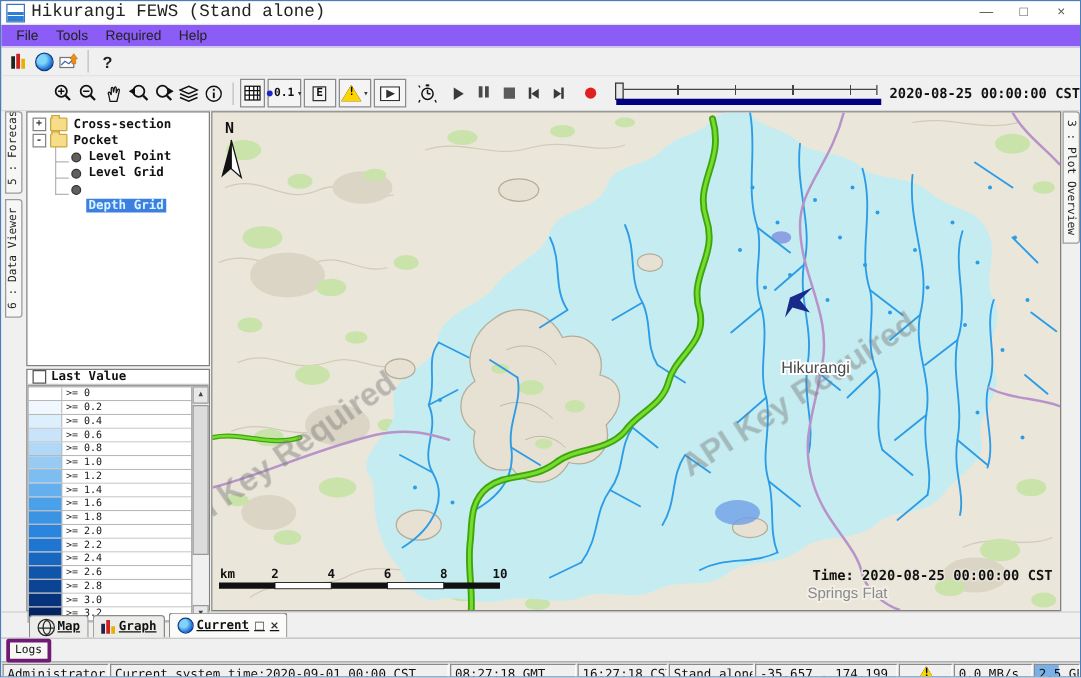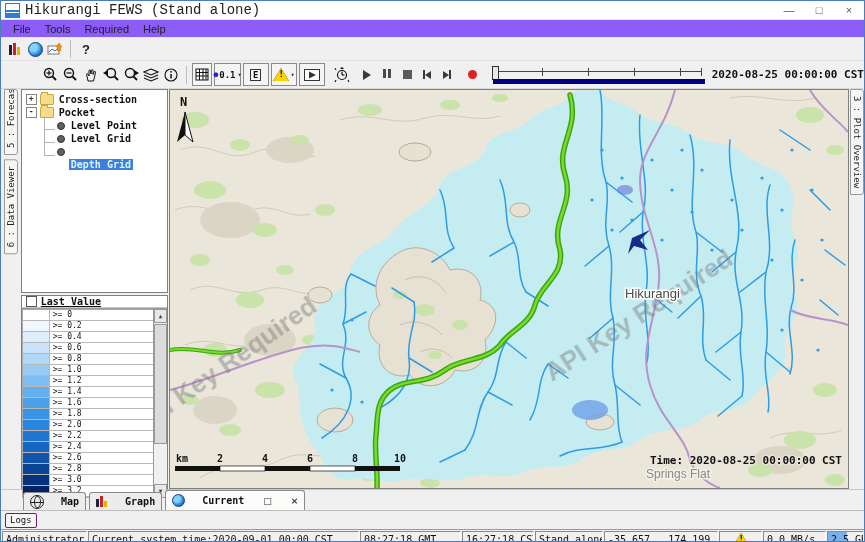--- a/index.html
+++ b/index.html
@@ -52,41 +52,41 @@
   .expander{width:9px;height:9px;border:1px solid #848484;background:#fff;font-size:8px;line-height:7px;text-align:center;margin-left:4px;color:#333;}
   .folder{width:12px;height:9px;background:#f7dc8a;border:1px solid #c9a93f;border-radius:1px;margin:0 3px;position:relative;}
   .folder:before{content:"";position:absolute;top:-3px;left:0;width:5px;height:2px;background:#f7dc8a;border:1px solid #c9a93f;border-bottom:none;}
   .tree-child{margin-left:22px;}
   .tree-elbow{width:10px;height:13px;border-left:1px solid #b5b5b5;border-bottom:1px solid #b5b5b5;margin-bottom:6px;}
   .bullet{width:6px;height:6px;border-radius:50%;background:#606060;border:1px solid #333;margin:0 4px 0 2px;}
   .tree-label{padding:0 2px;}
   .tree-label.selected{background:#3c7fe1;color:#d8f6ff;margin-top:26px;}
   
   .legend-box{height:192px;border:1px solid #808080;background:#fff;margin-right:1px;display:flex;flex-direction:column;}
-  .legend-head{height:15px;display:flex;align-items:center;padding-left:4px;border-bottom:1px solid #c8c8c8;text-decoration:underline;}
+  .legend-head{height:15px;display:flex;align-items:center;padding-left:4px;border-bottom:1px solid #c8c8c8;}
   .checkbox{width:9px;height:9px;border:1px solid #555;background:#fff;margin-right:4px;}
   .legend-head-label{font-size:10px;font-weight:bold;}
   .legend-body{flex:1;display:flex;border-top:1px solid #999;}
   .legend-rows{flex:1;overflow:hidden;border:1px solid #aaa;border-right:none;}
   .legend-row{display:flex;height:10px;border-bottom:1px solid #b8b8b8;}
   .legend-swatch{width:26px;border-right:1px solid #b8b8b8;}
   .legend-label{flex:1;background:#fff;font-size:8px;line-height:10px;padding-left:3px;white-space:nowrap;}
   .scrollbar{width:13px;background:#f0f0f0;border-left:1px solid #999;display:flex;flex-direction:column;}
   .scroll-btn{height:12px;border:1px solid #9a9a9a;background:#e8e8e8;font-size:6px;text-align:center;line-height:11px;color:#444;}
   .scroll-track{flex:1;position:relative;}
   .scroll-thumb{position:absolute;top:1px;left:0;right:0;height:118px;background:#dcdcdc;border:1px solid #9a9a9a;}
   .map-wrap{width:680px;height:400px;position:relative;background:#eae6da;border:1px solid #808080;box-sizing:border-box;}
   
   .bottom-tabs{height:20px;display:flex;align-items:flex-end;padding-left:22px;gap:3px;background:#f0f0f0;border-top:1px solid #c8c8c8;}
-  .btab{display:flex;align-items:center;gap:17px;height:17px;padding:0 6px;border:1px solid #8a8a8a;border-bottom:none;
-    border-radius:3px 3px 0 0;background:#ececea;font-size:10px;font-weight:bold;}
+  .btab{display:flex;align-items:center;gap:2px;height:17px;padding:0 6px;border:1px solid #8a8a8a;border-bottom:none;
+    border-radius:3px 3px 0 0;background:#ececea;font-size:10px;font-weight:bold;text-decoration:underline;}
   .btab.active{background:#fbfbfa;height:19px;}
   .btab .panel-btn{font-size:9px;color:#333;margin-left:2px;font-family:"DejaVu Sans",sans-serif;}
   .logs-row{height:18px;background:#f0f0f0;display:flex;align-items:center;padding-left:4px;border-top:1px solid #bdbdbd;}
-  .logs-btn{border:1px solid #701a75;background:#f6f6f4;border-radius:2px;font-size:9px;padding:0 4px;height:13px;line-height:12px;}
+  .logs-btn{border:3px solid #701a75;background:#f6f6f4;border-radius:2px;font-size:9px;padding:0 4px;height:13px;line-height:12px;}
   .statusbar{height:19px;display:flex;border-top:1px solid #9a9a9a;background:#f0f0f0;}
   .status-cell{border:1px solid;border-color:#8a8a8a #fdfdfd #fdfdfd #8a8a8a;margin:1px 0 1px 1px;display:flex;align-items:center;
     padding:0 3px;font-size:10px;white-space:nowrap;overflow:hidden;box-sizing:border-box;}
   .mem-cell{position:relative;}
   .mem-fill{position:absolute;left:0;top:0;bottom:0;width:55%;background:#7ab0e8;}
   .mem-text{position:relative;}
   .mini-icon{display:inline-block;}
   .bars-icon span{display:inline-block;width:3px;margin-right:1px;vertical-align:bottom;}
   .globe-icon{width:13px;height:13px;border-radius:50%;background:radial-gradient(circle at 35% 35%,#7fd4f8 0 30%,#1d6fd4 70%);border:1px solid #123c8a;}
   .help-q{font-size:13px;font-weight:bold;color:#222;font-family:"Liberation Sans",sans-serif;}

